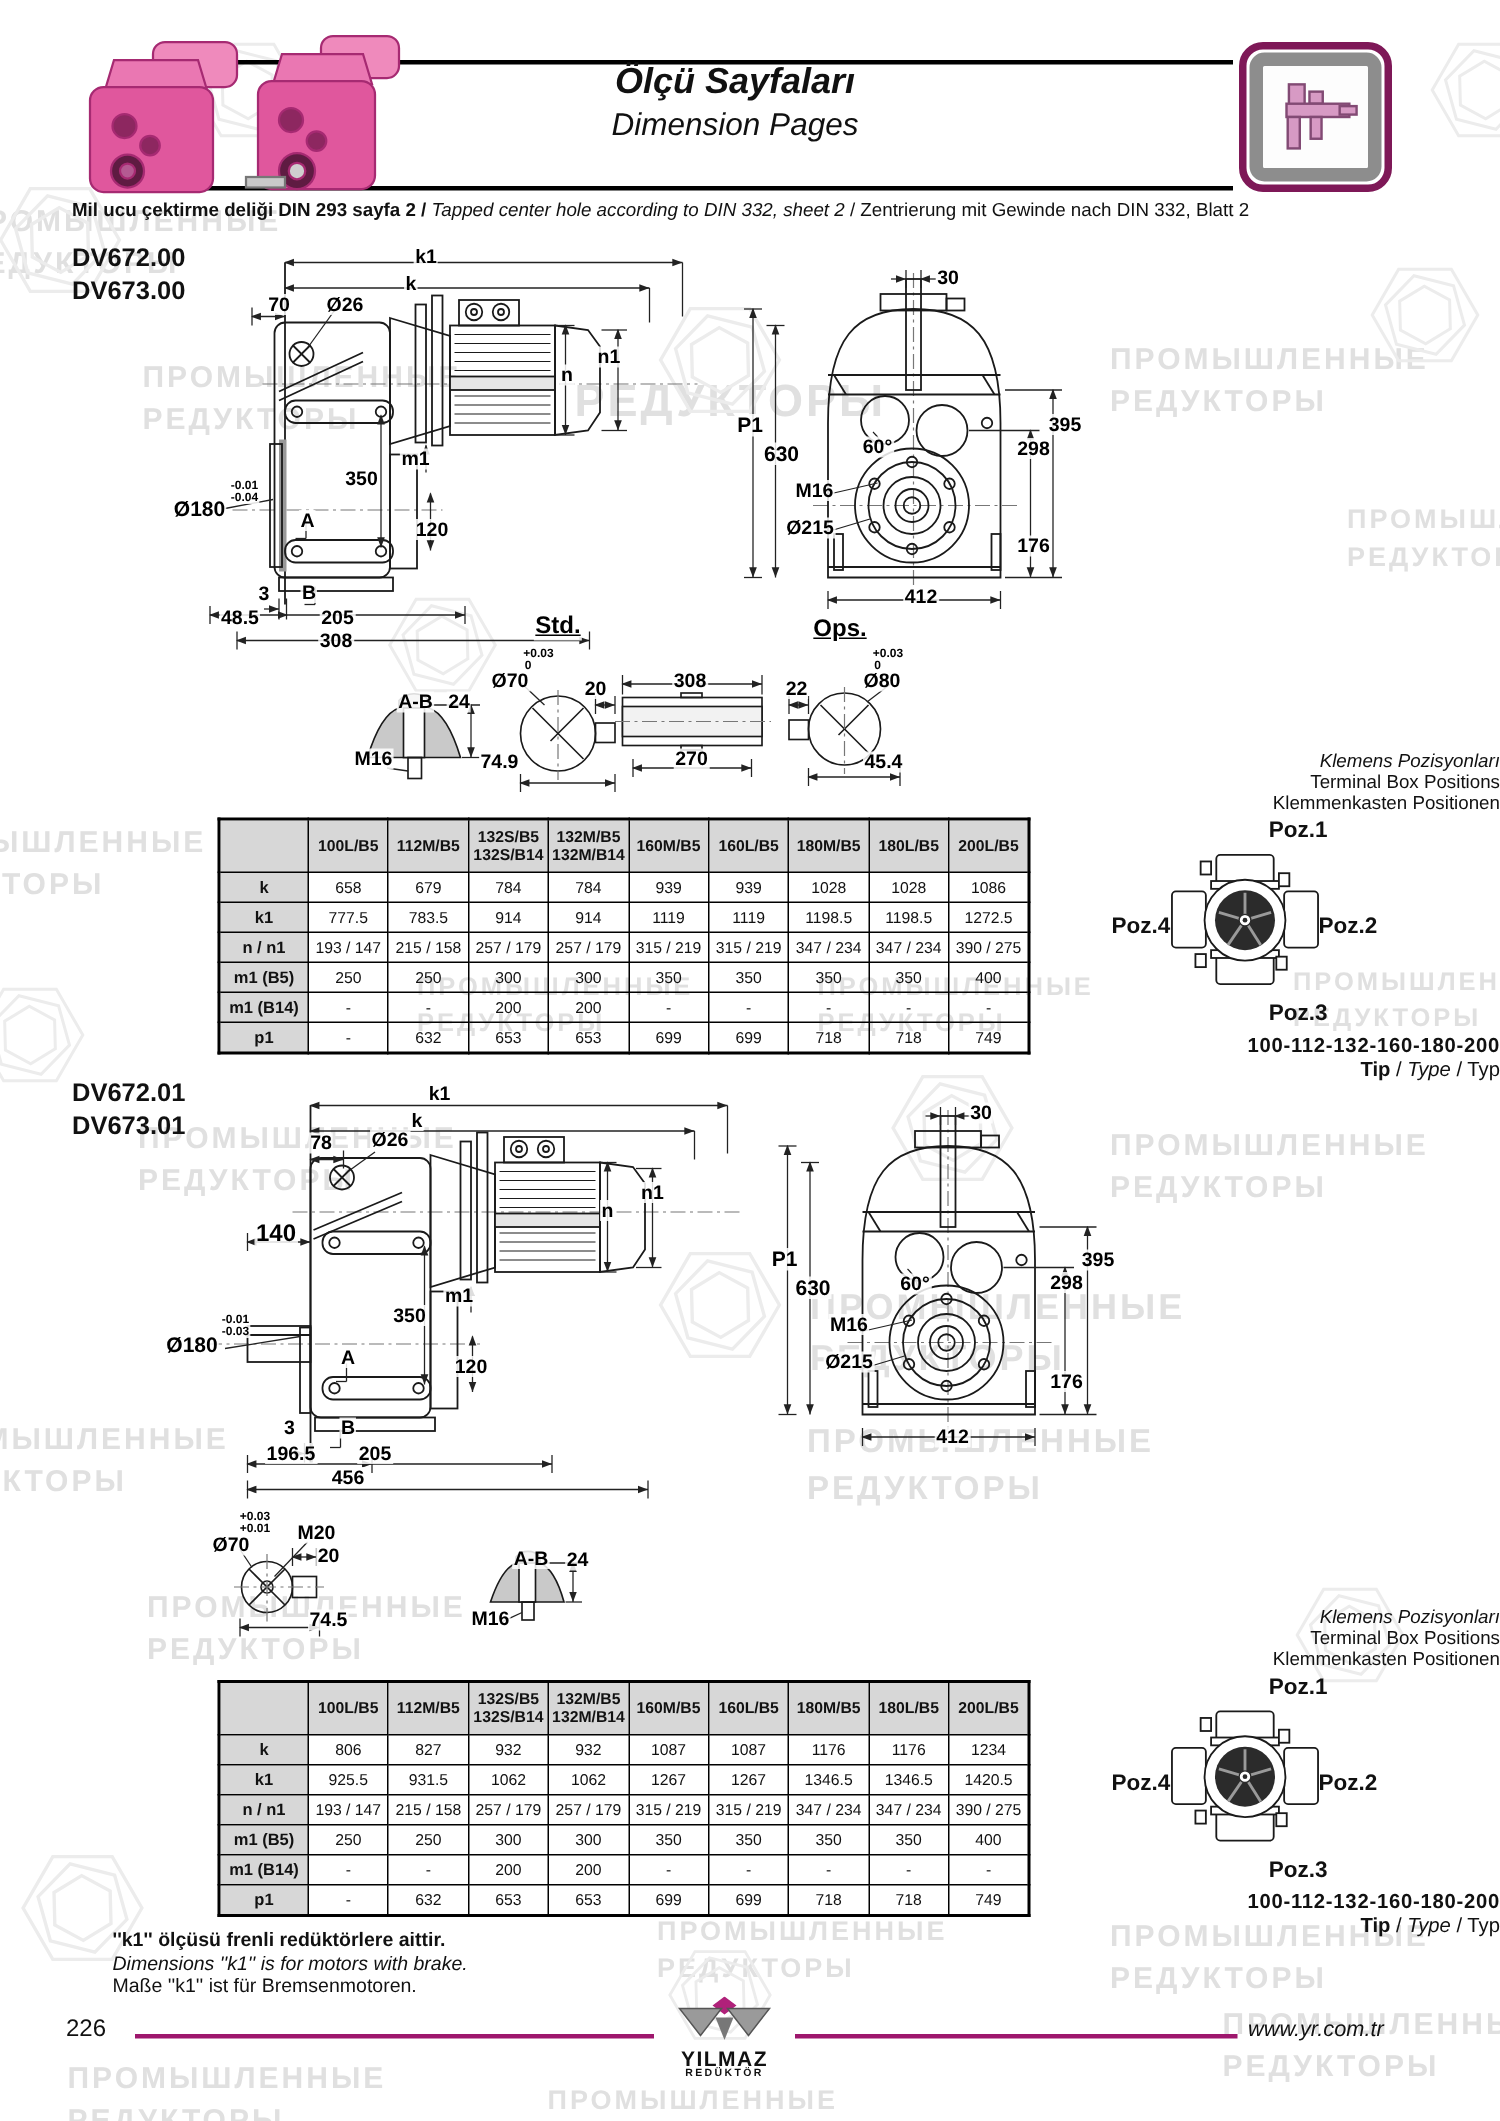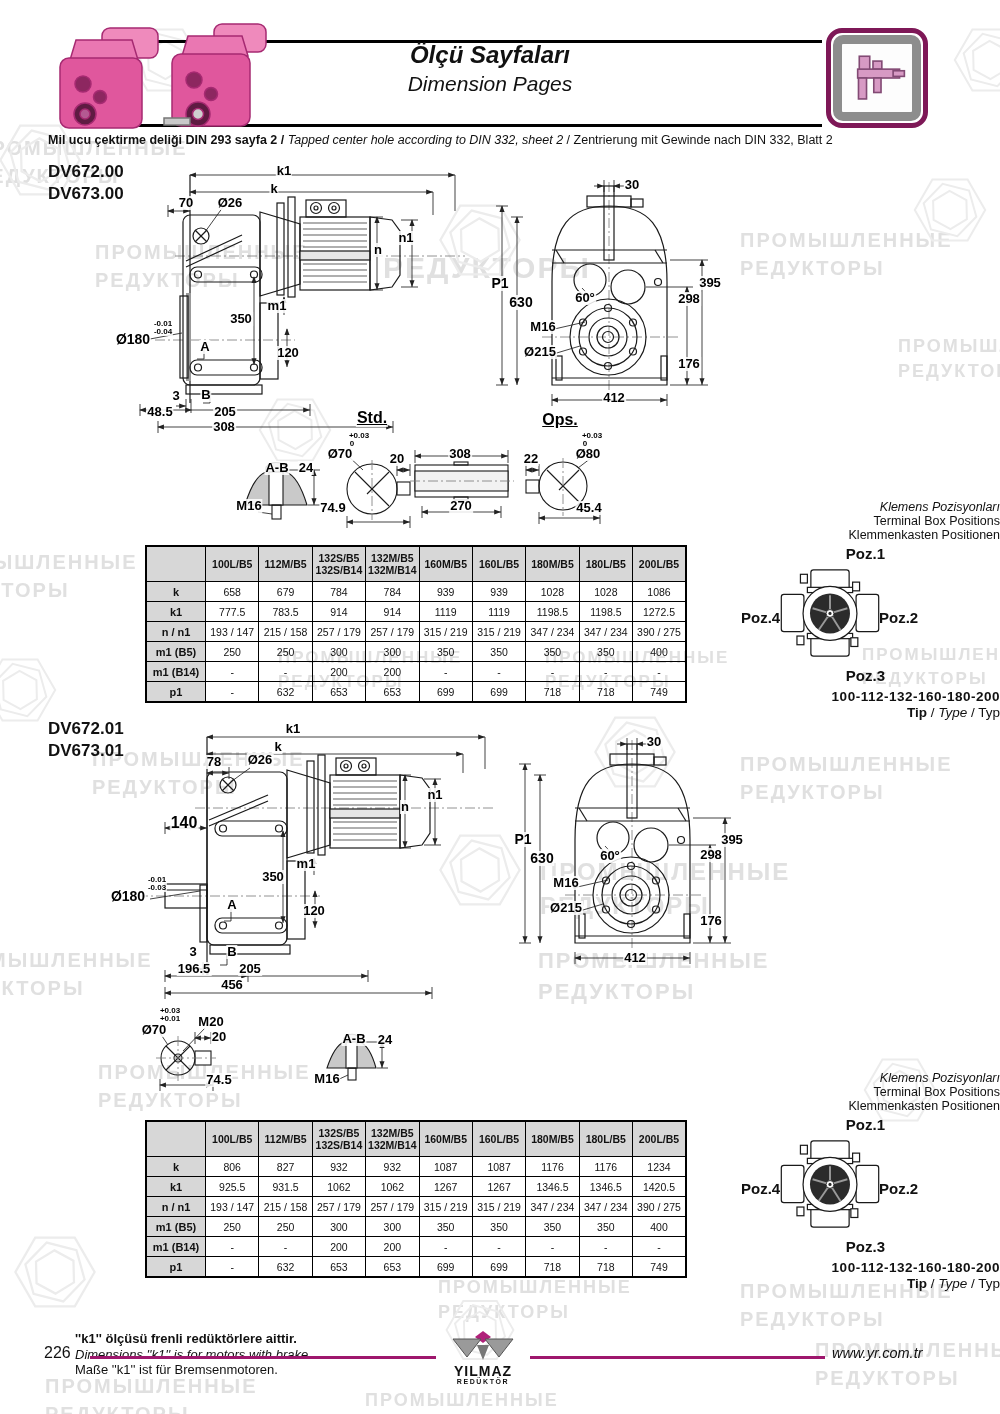--- a/index.html
+++ b/index.html
@@ -37,21 +37,21 @@
   .th3{position:absolute;top:31px;width:100%;font-size:12.5px;}
   .poz{position:absolute;font-weight:bold;font-size:15px;z-index:2;}
   .poz1{left:50%;transform:translateX(-68%);top:48px;}
   .poz2{left:134px;top:112px;}
   .poz4{left:-4px;top:112px;}
   .poz3{left:50%;transform:translateX(-68%);top:170px;}
   .tsvg{position:absolute;left:29px;top:66px;}
   .ttype{position:absolute;top:192px;width:100%;font-weight:bold;font-size:13.5px;letter-spacing:.5px;}
   .ttip{position:absolute;top:208px;width:100%;font-size:13.5px;}
   
-  .footnote{position:absolute;left:75px;top:1331px;font-size:13px;line-height:15.5px;z-index:2;}
+  .footnote{position:absolute;left:75px;top:1285px;font-size:13px;line-height:15.5px;z-index:2;}
   .fn1{font-weight:bold;}
   .fn2{font-style:italic;}
   .pageno{position:absolute;left:44px;top:1344px;font-size:16px;z-index:2;}
   .mline{position:absolute;top:1356px;height:3px;background:#9e176d;z-index:2;}
   .logo{position:absolute;left:436px;top:1331px;width:94px;text-align:center;z-index:3;}
   .lname{font-size:14px;font-weight:bold;letter-spacing:1px;line-height:13px;}
   .lsub{font-size:7px;font-weight:bold;letter-spacing:1.6px;}
   .website{position:absolute;left:832px;top:1345px;font-size:14.5px;font-style:italic;z-index:2;}
 </style>
 </head>

